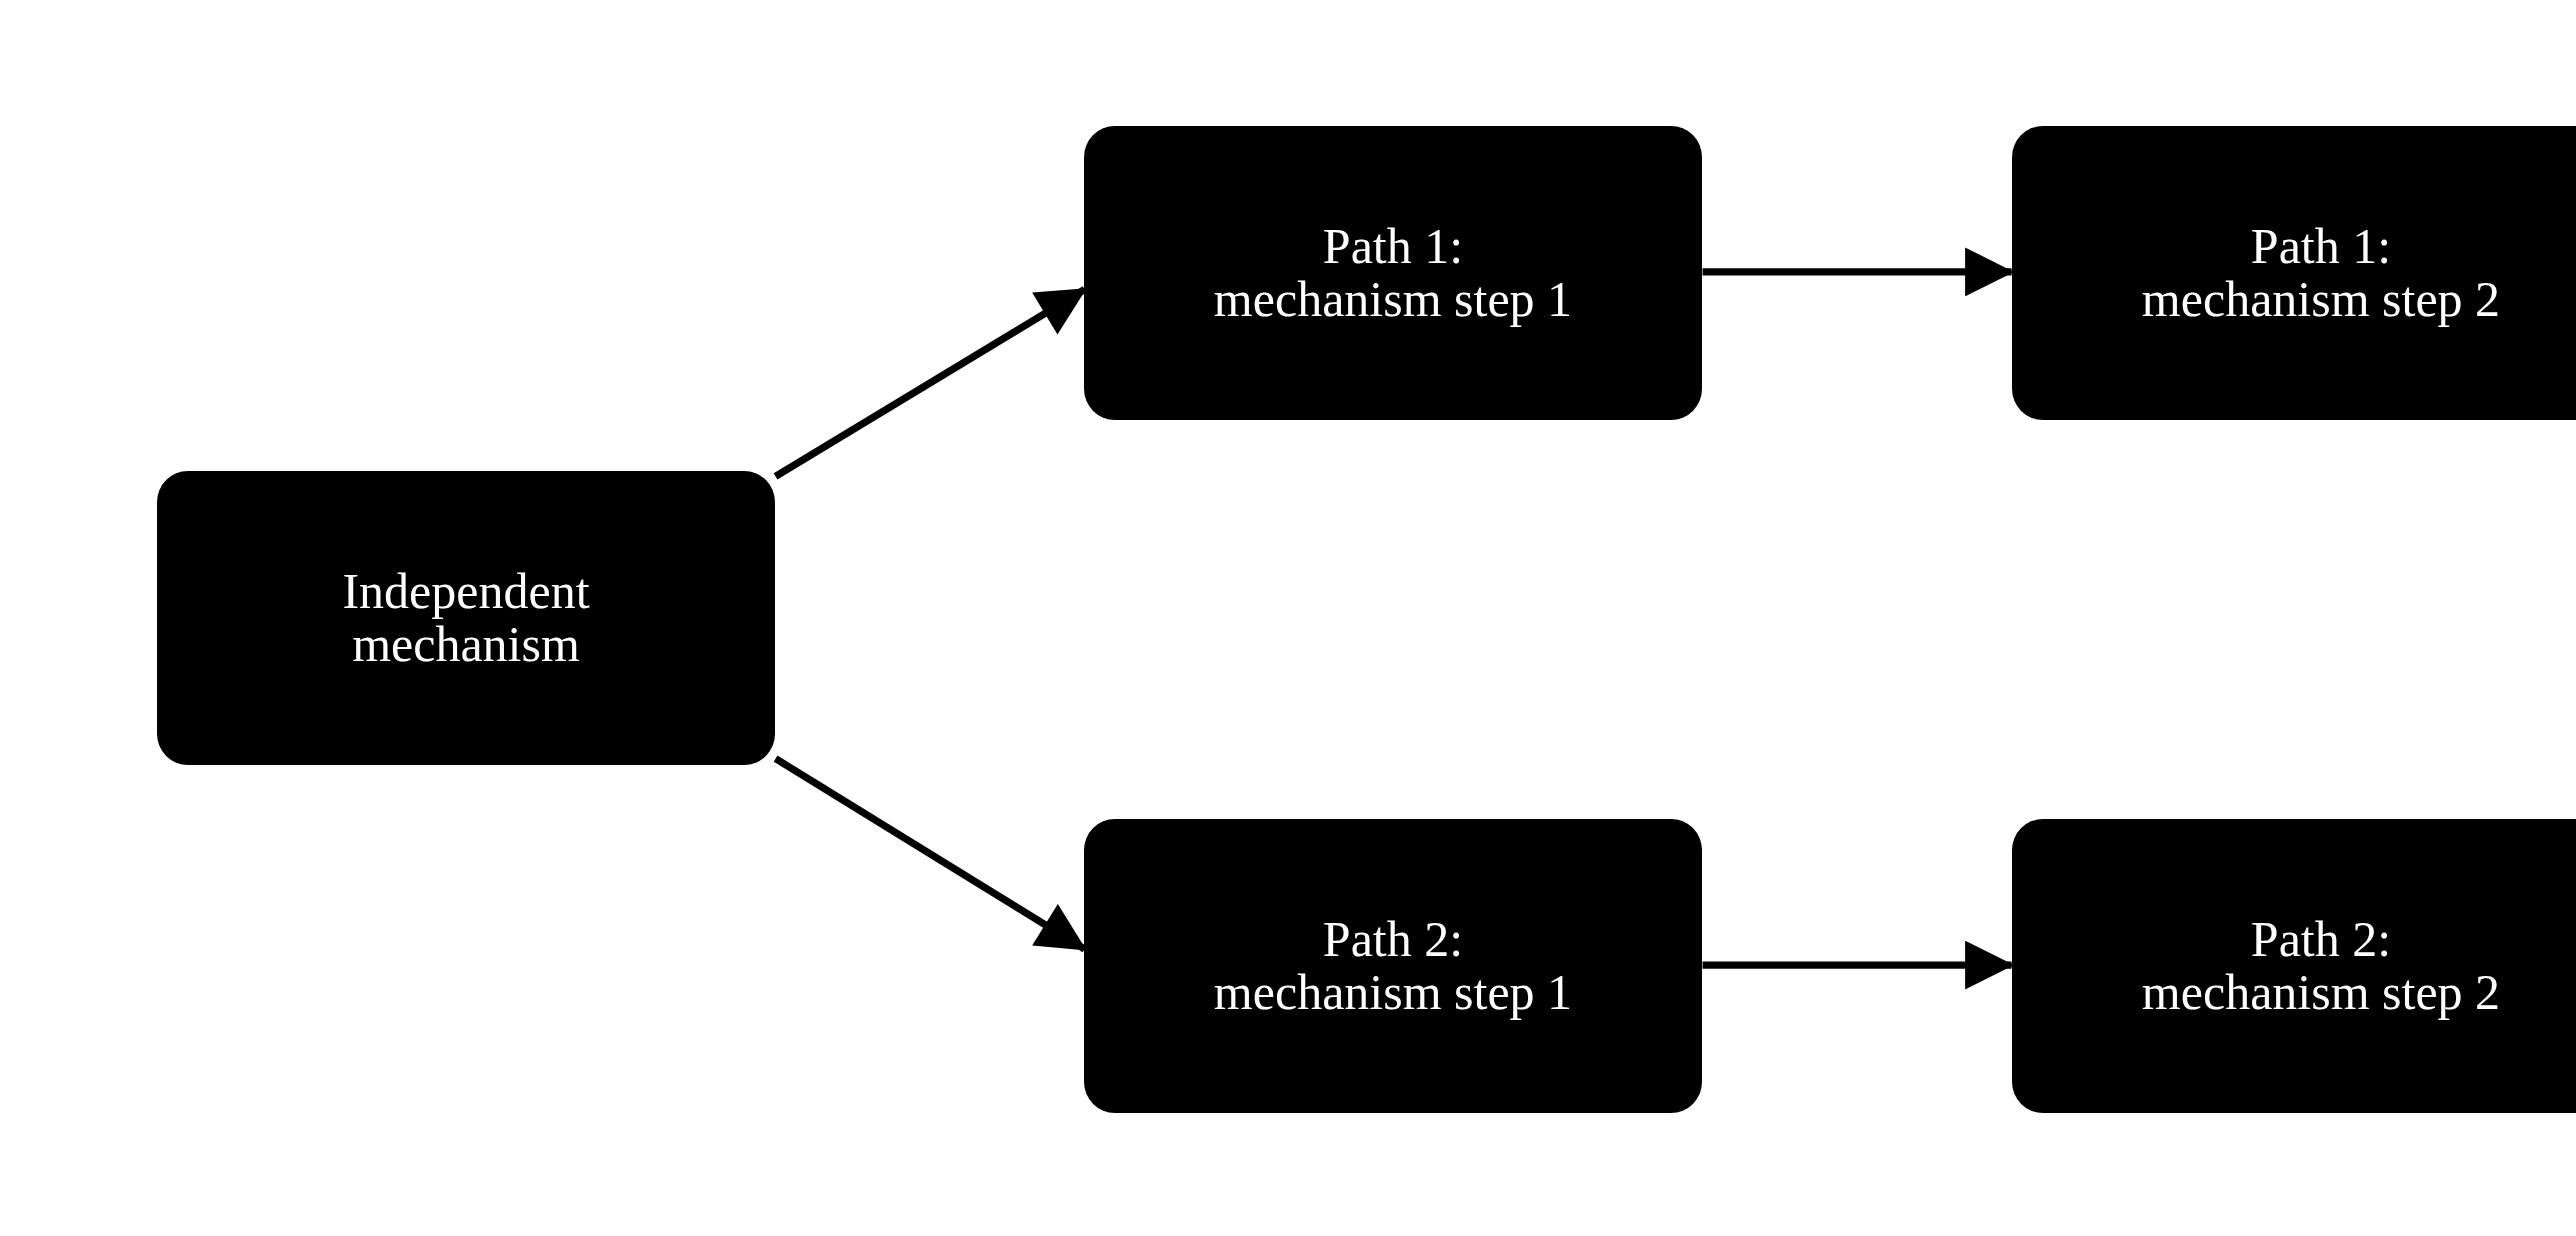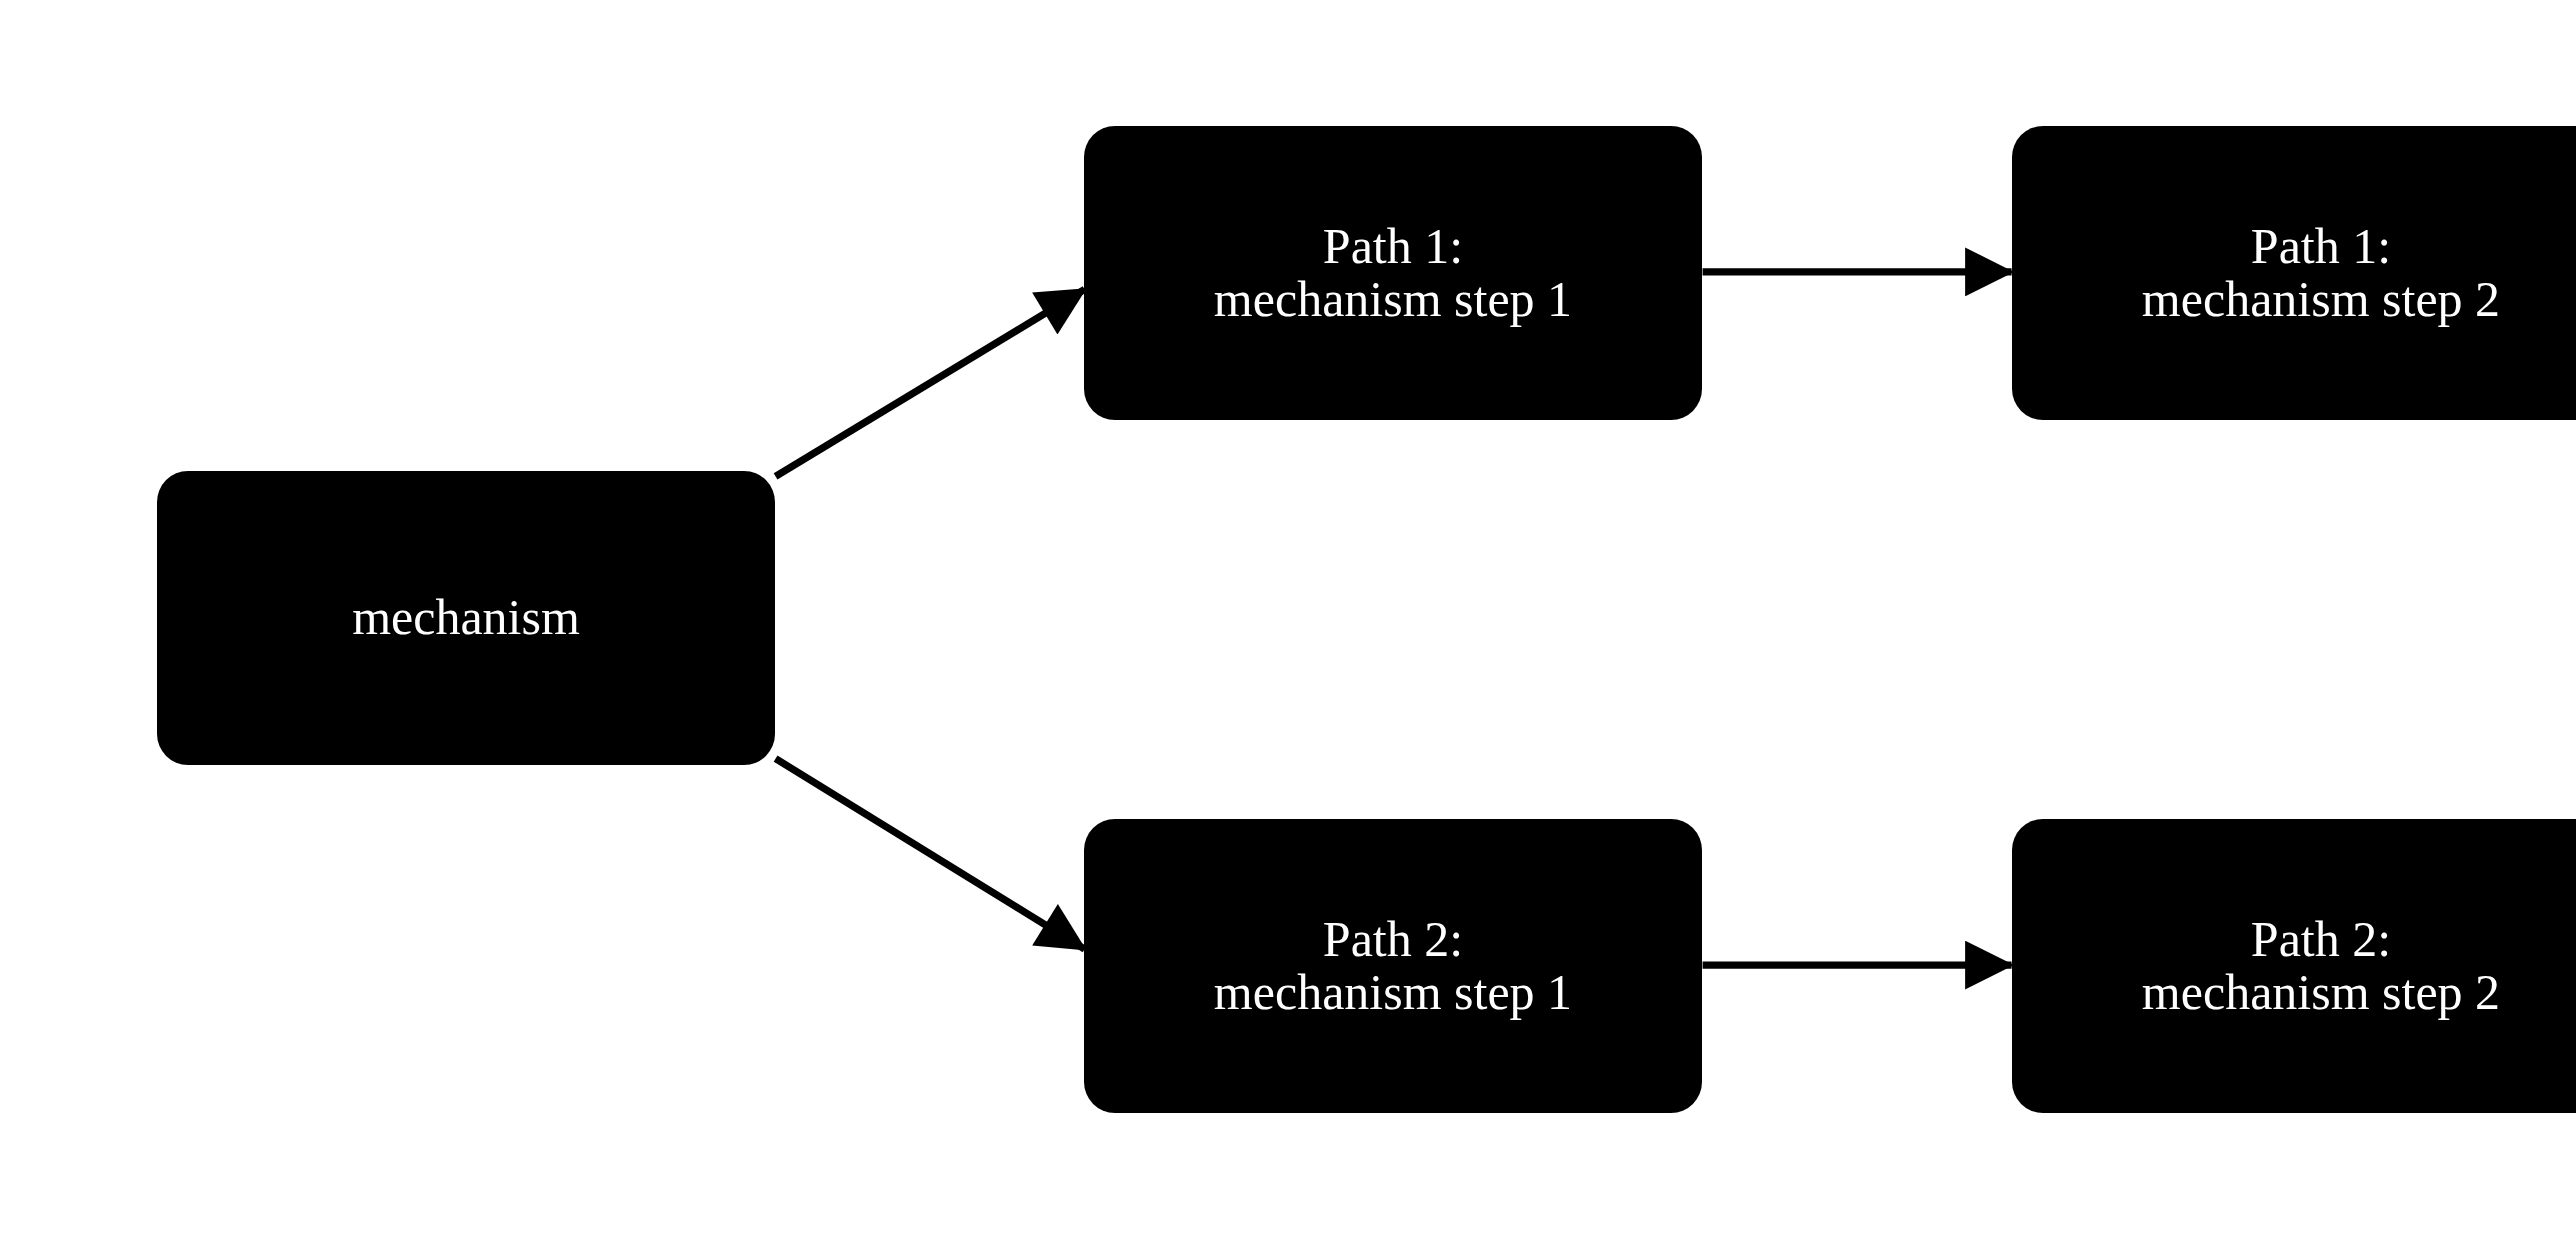--- a/index.html
+++ b/index.html
@@ -64,20 +64,21 @@
     </defs>
     <line class="edge-line" x1="1505" y1="925" x2="2105" y2="562" marker-end="url(#arrowhead)"></line>
     <line class="edge-line" x1="3305" y1="528" x2="3905" y2="528" marker-end="url(#arrowhead)"></line>
     <line class="edge-line" x1="5105" y1="532" x2="5703" y2="908" marker-end="url(#arrowhead)"></line>
     <line class="edge-line" x1="1505" y1="1473" x2="2105" y2="1843" marker-end="url(#arrowhead)"></line>
     <line class="edge-line" x1="3305" y1="1874" x2="3905" y2="1874" marker-end="url(#arrowhead)"></line>
     <line class="edge-line" x1="5105" y1="1871" x2="5703" y2="1494" marker-end="url(#arrowhead)"></line>
   </svg>
 
   <div class="node n-independent">
+    <span>Independent</span>
     <span>mechanism</span>
   </div>
 
   <div class="node n-p1s1">
     <span>Path 1:</span>
     <span>mechanism step 1</span>
   </div>
 
   <div class="node n-p1s2">
     <span>Path 1:</span>

